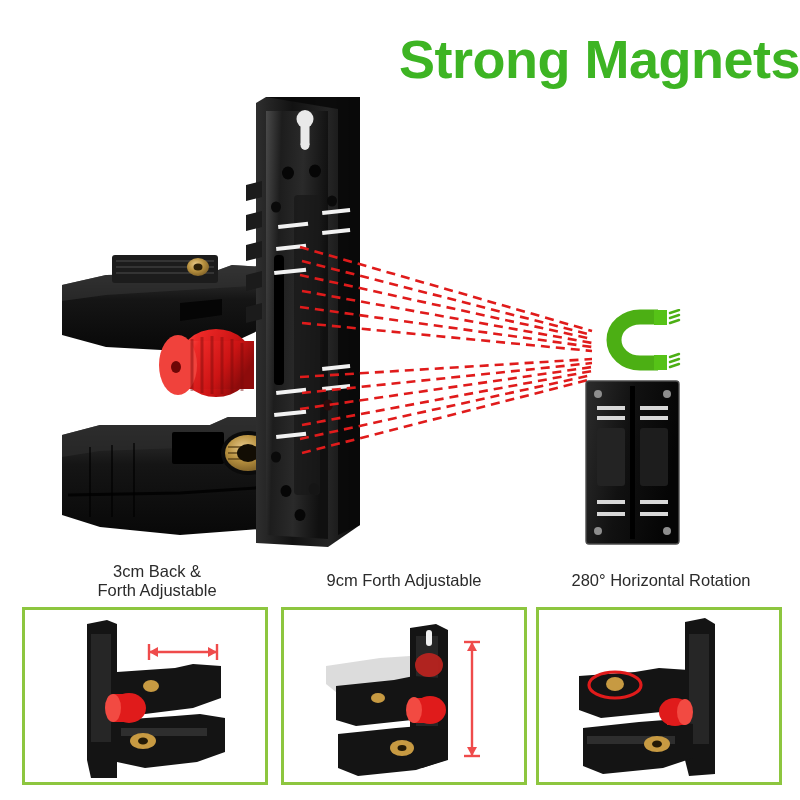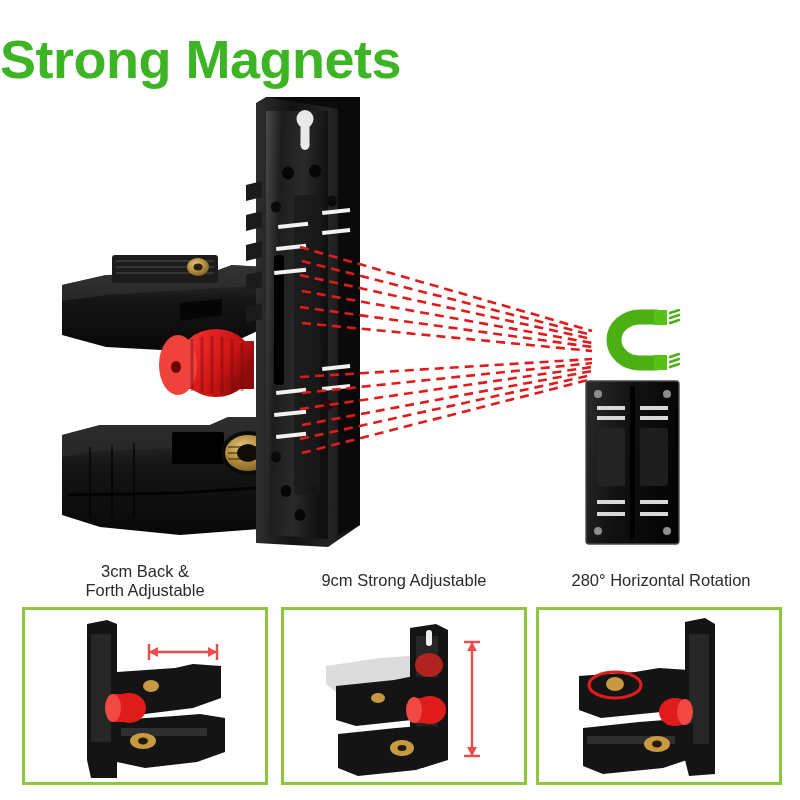--- a/index.html
+++ b/index.html
@@ -17,21 +17,21 @@
     background: #ffffff;
     overflow: hidden;
   }
 
   
   #title {
     position: absolute;
     left: 0;
     top: 32px;
     width: 800px;
-    text-align: left;
+    text-align: right;
     font-size: 54px;
     font-weight: bold;
     color: #3DB423;
     letter-spacing: -0.5px;
     line-height: 1;
     font-family: "Liberation Sans", sans-serif;
   }
 
   
   #hero {
@@ -63,21 +63,21 @@
   
   .caption {
     position: absolute;
     font-size: 16.5px;
     color: #2b2b2b;
     text-align: center;
     line-height: 1.18;
     font-family: "Liberation Sans", sans-serif;
     white-space: pre-line;
   }
-  #caption-0 { left: 22px;  top: 562px; width: 246px; }
+  #caption-0 { left: 34px;  top: 562px; width: 246px; }
   #caption-1 { left: 281px; top: 571px; width: 246px; }
   #caption-2 { left: 536px; top: 571px; width: 250px; }
 
   
   .panel {
     position: absolute;
     top: 607px;
     height: 178px;
     background: #ffffff;
     border: 3px solid #8DC63F;
@@ -263,21 +263,21 @@
         <circle cx="13" cy="14" r="4"></circle>
           <circle cx="82" cy="14" r="4"></circle>
         <circle cx="13" cy="151" r="4"></circle>
           <circle cx="82" cy="151" r="4"></circle>
       </g>
     </svg>
   </div>
 
   <div class="caption" id="caption-0">3cm Back &amp;
 Forth Adjustable</div>
-  <div class="caption" id="caption-1">9cm Strong Adjustable</div>
+  <div class="caption" id="caption-1">9cm Forth Adjustable</div>
   <div class="caption" id="caption-2">280° Horizontal Rotation</div>
 
   <div class="panel" id="panel-0">
     <svg viewBox="0 0 240 172">
       <g fill="#141414">
         <path d="M62,14 L82,10 L92,14 L92,168 L66,168 L62,150 Z"></path>
         <path d="M66,24 h20 v108 h-20 Z" fill="#262626"></path>
         <path d="M92,62 L150,58 L168,54 L196,56 L196,88 L168,98 L120,104 L92,100 Z"></path>
         <path d="M92,110 L150,106 L175,104 L200,108 L200,142 L172,152 L120,158 L92,152 Z"></path>
         <path d="M96,118 h86 v8 h-86 Z" fill="#2e2e2e"></path>

